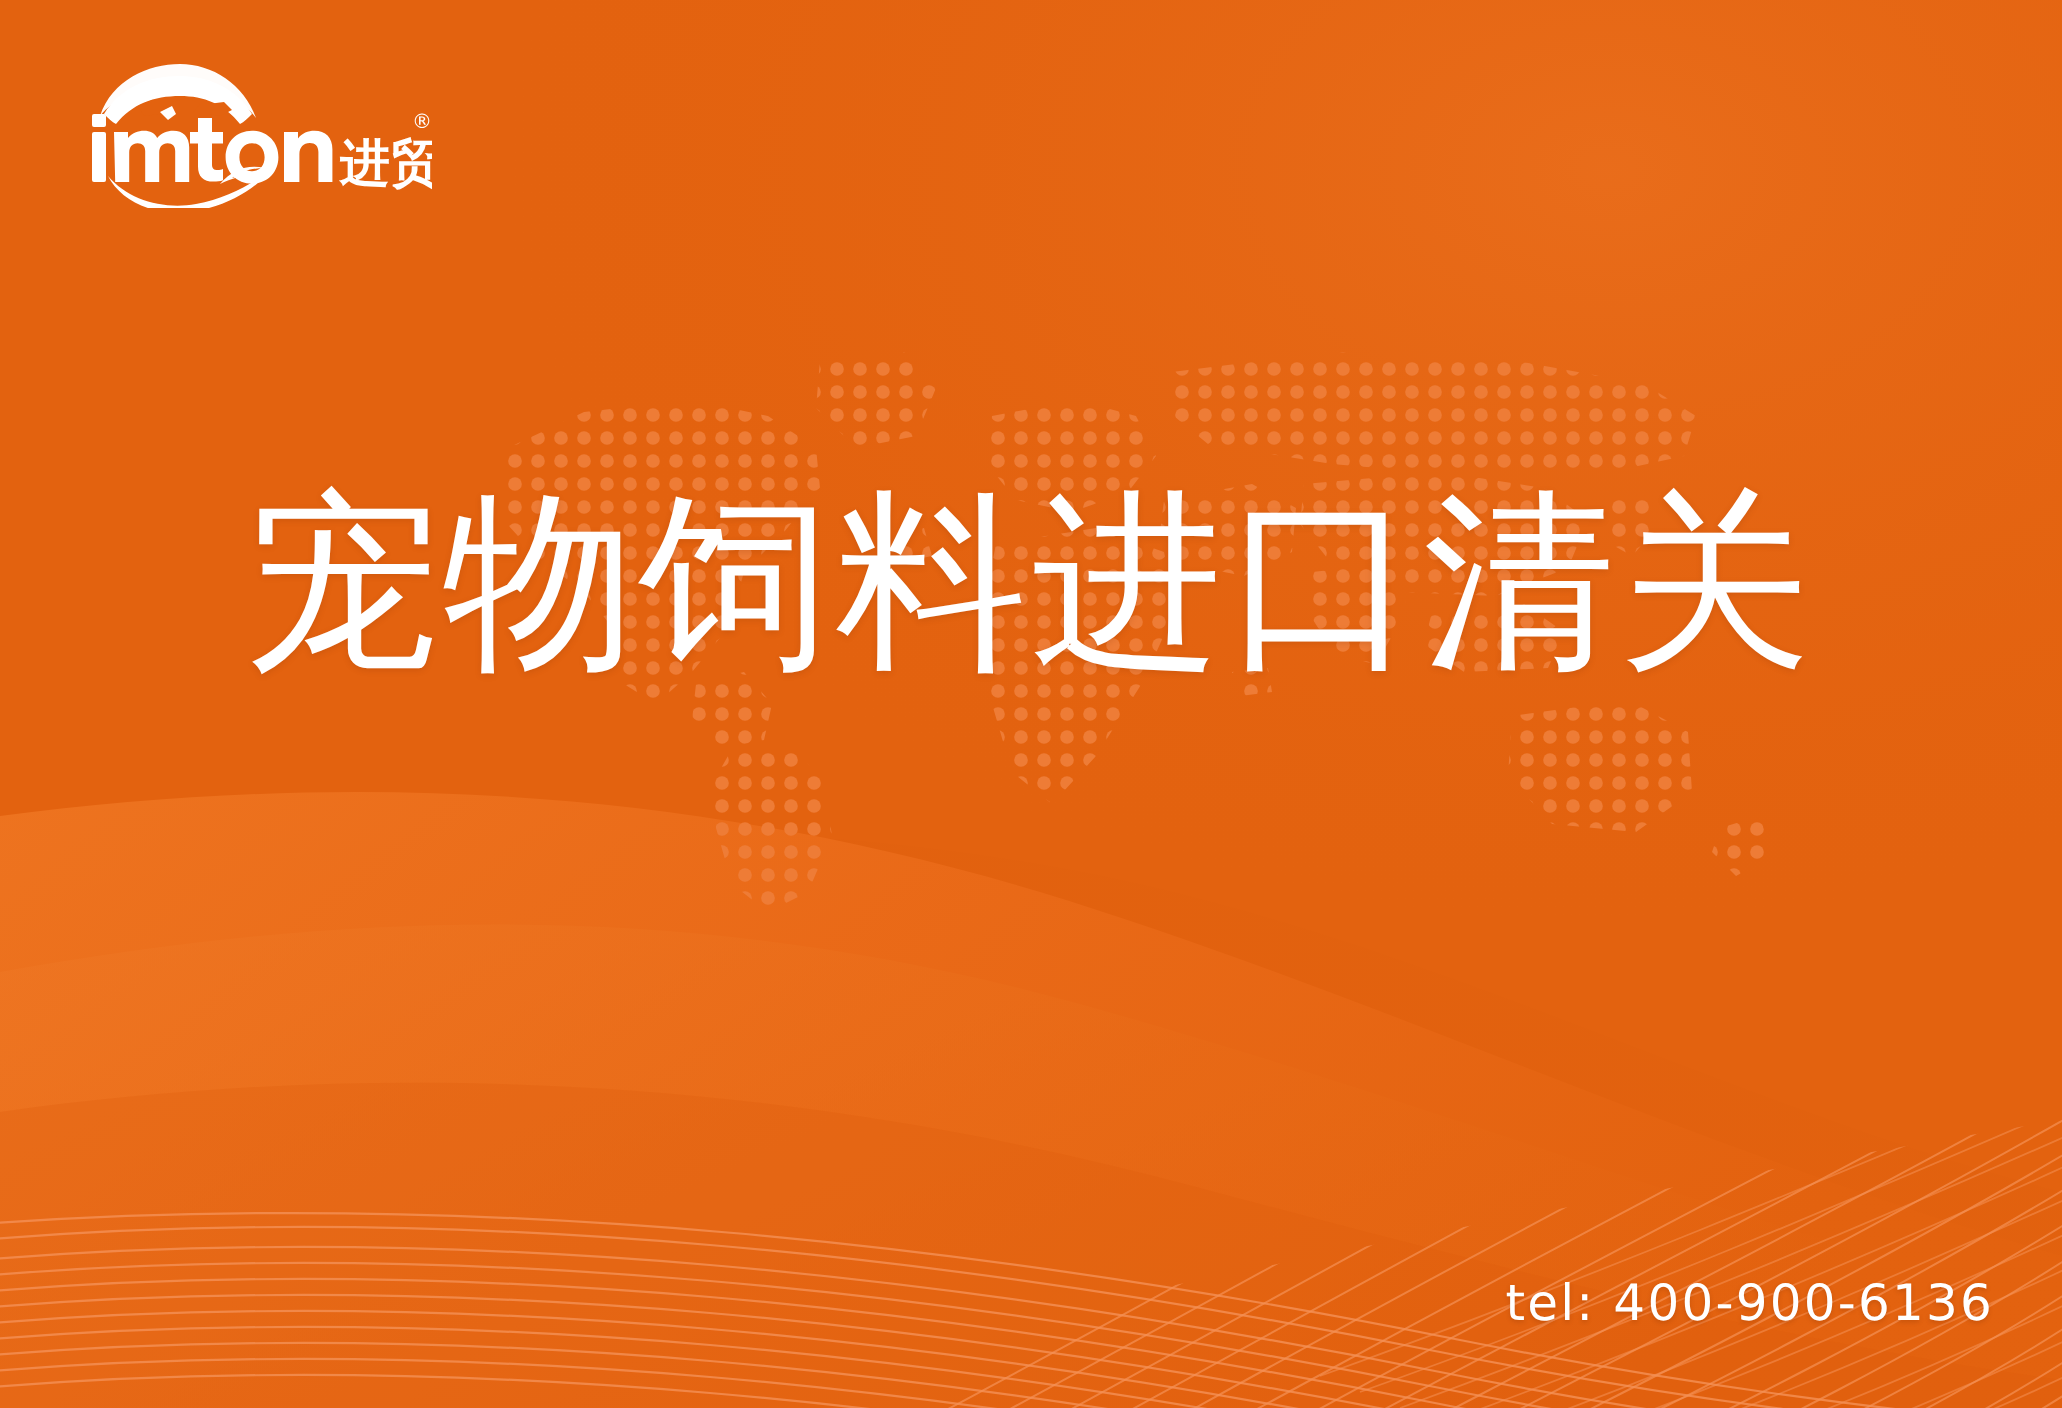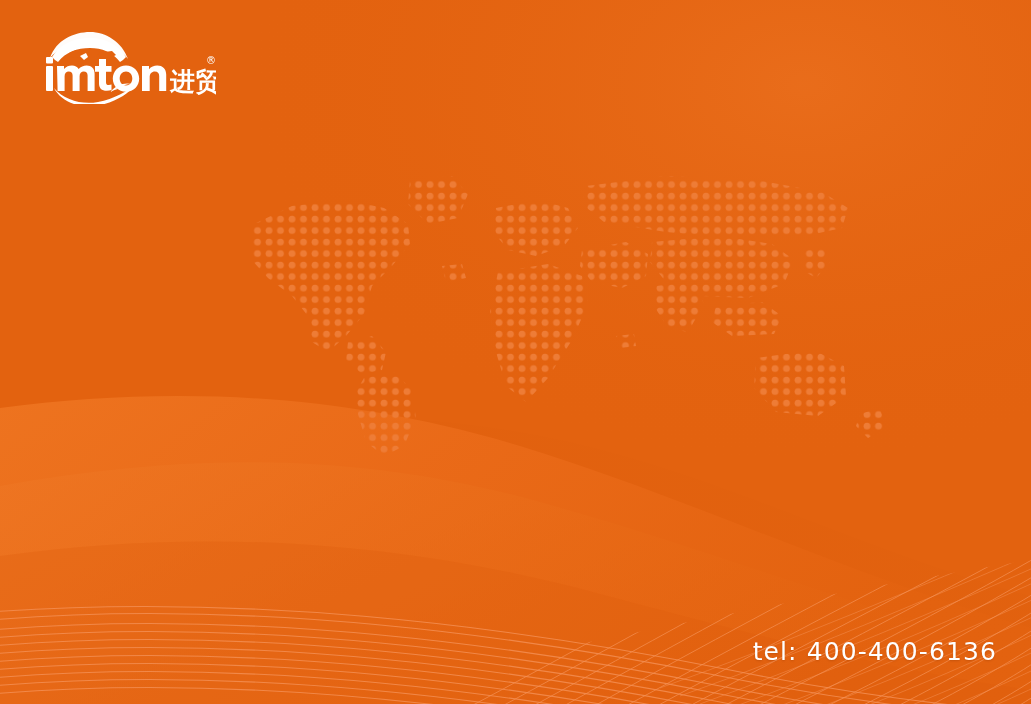--- a/index.html
+++ b/index.html
@@ -274,17 +274,18 @@
                  h-7.7 Z"></path>
       </g>
 
       <text x="134" y="64" font-family="'DejaVu Sans','Liberation Sans',sans-serif" font-size="25" font-weight="700" fill="#FFFFFF" letter-spacing="0">进贸通</text>
 
       <text x="170" y="38" font-family="'DejaVu Sans','Liberation Sans',sans-serif" font-size="10" fill="#FFFFFF">®</text>
     </svg>
   </div>
 
   <div id="headline">
+    <span class="hl-line">宠物饲料进口清关</span>
   </div>
 
-  <div id="phone">tel: 400-400-6136</div>
+  <div id="phone">tel: 400-900-6136</div>
 
 </div>
 
 </body></html>

